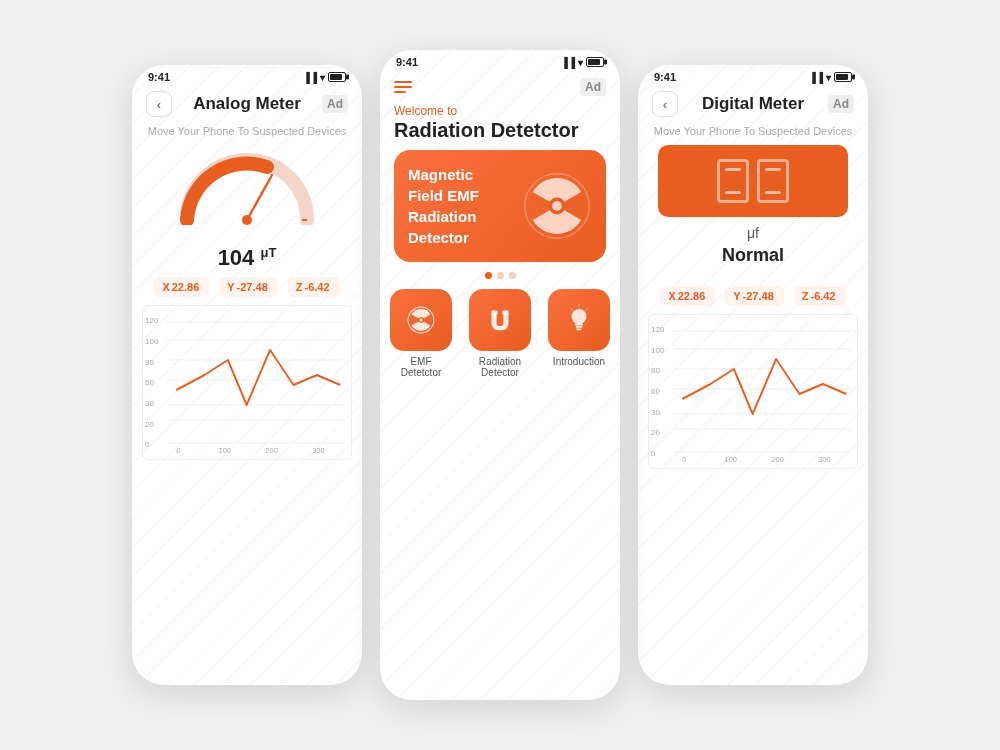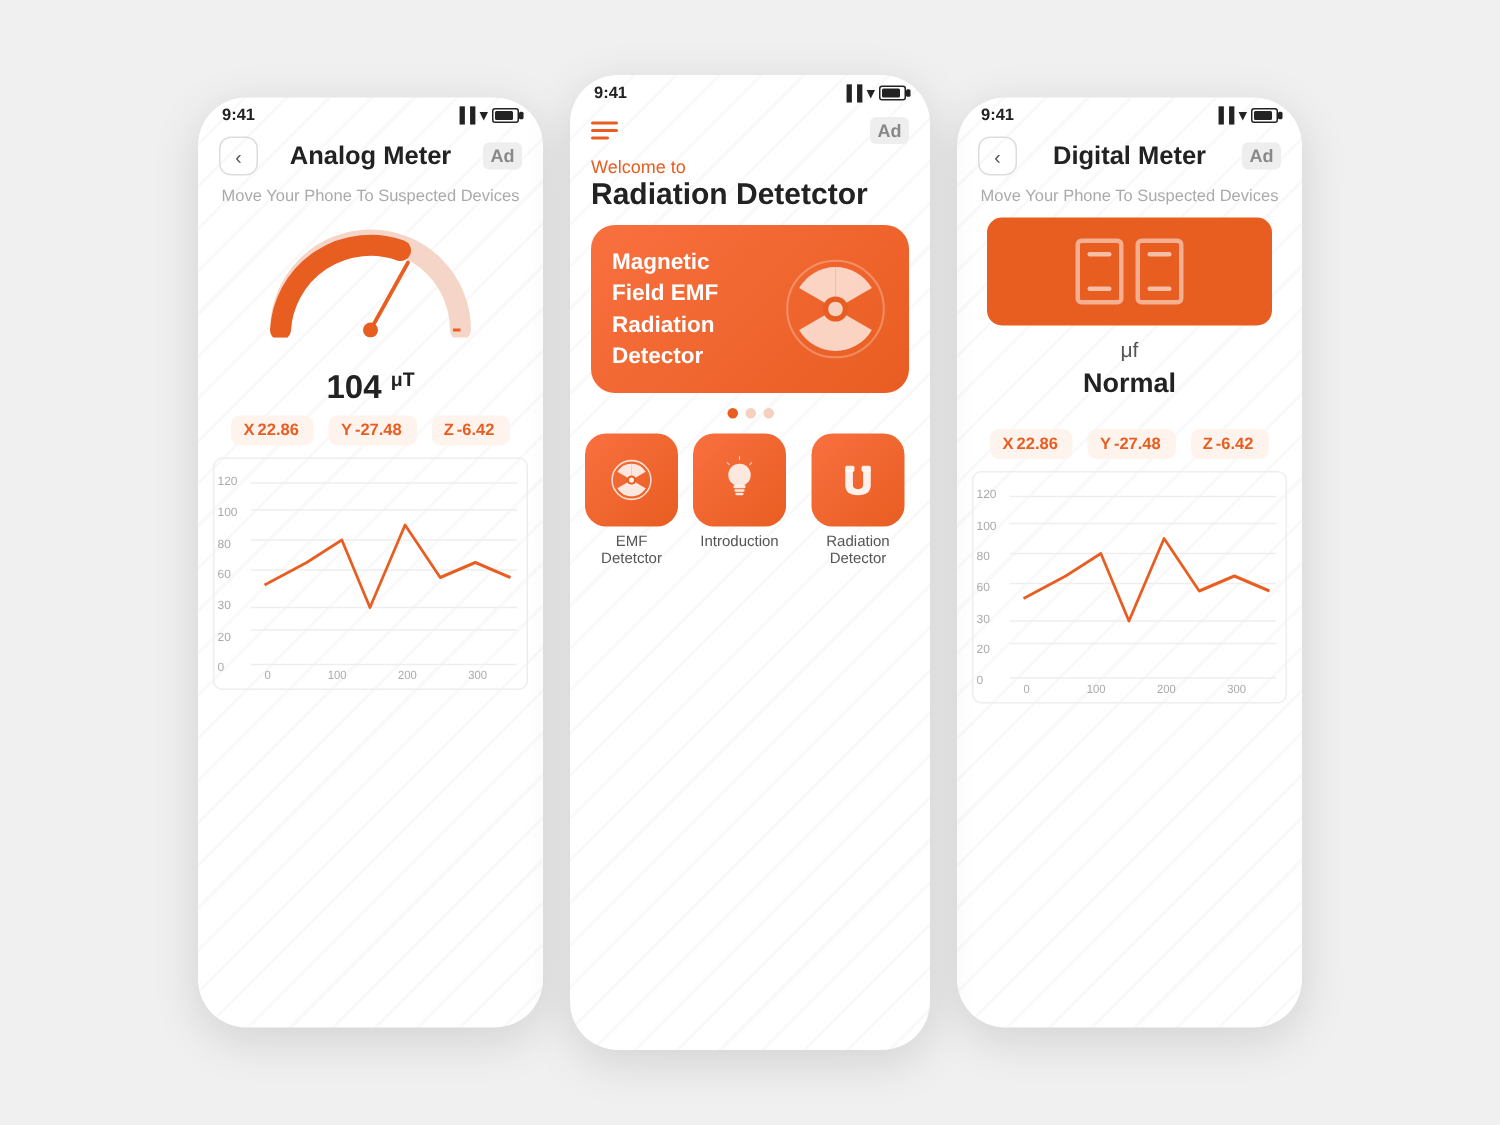--- a/index.html
+++ b/index.html
@@ -435,43 +435,43 @@
             <circle cx="50" cy="50" r="5" fill="rgba(255,255,255,0.9)"></circle>
           </svg>
         </div>
         <span class="feature-label">EMF Detetctor</span>
       </div>
 
       <div class="feature-item">
         <div class="feature-icon-box">
           <svg width="34" height="34" viewBox="0 0 100 100">
 
+            <path d="M25 30 L25 60 Q25 80 50 80 Q75 80 75 60 L75 30 L60 30 L60 60 Q60 68 50 68 Q40 68 40 60 L40 30 Z" fill="rgba(255,255,255,0.9)"></path>
+            <rect x="25" y="22" width="18" height="12" rx="3" fill="rgba(255,255,255,0.9)"></rect>
+            <rect x="57" y="22" width="18" height="12" rx="3" fill="rgba(255,255,255,0.9)"></rect>
+          </svg>
+        </div>
+        <span class="feature-label">Radiation Detector</span>
+      </div>
+
+      <div class="feature-item">
+        <div class="feature-icon-box">
+          <svg width="34" height="34" viewBox="0 0 100 100">
+
             <circle cx="50" cy="40" r="22" fill="rgba(255,255,255,0.85)"></circle>
             <rect x="38" y="60" width="24" height="6" rx="3" fill="rgba(255,255,255,0.85)"></rect>
             <rect x="40" y="68" width="20" height="5" rx="2.5" fill="rgba(255,255,255,0.85)"></rect>
             <rect x="42" y="75" width="16" height="5" rx="2.5" fill="rgba(255,255,255,0.85)"></rect>
 
             <line x1="50" y1="10" x2="50" y2="4" stroke="rgba(255,255,255,0.7)" stroke-width="2" stroke-linecap="round"></line>
             <line x1="70" y1="20" x2="74" y2="16" stroke="rgba(255,255,255,0.7)" stroke-width="2" stroke-linecap="round"></line>
             <line x1="30" y1="20" x2="26" y2="16" stroke="rgba(255,255,255,0.7)" stroke-width="2" stroke-linecap="round"></line>
           </svg>
         </div>
         <span class="feature-label">Introduction</span>
-      </div>
-
-      <div class="feature-item">
-        <div class="feature-icon-box">
-          <svg width="34" height="34" viewBox="0 0 100 100">
-
-            <path d="M25 30 L25 60 Q25 80 50 80 Q75 80 75 60 L75 30 L60 30 L60 60 Q60 68 50 68 Q40 68 40 60 L40 30 Z" fill="rgba(255,255,255,0.9)"></path>
-            <rect x="25" y="22" width="18" height="12" rx="3" fill="rgba(255,255,255,0.9)"></rect>
-            <rect x="57" y="22" width="18" height="12" rx="3" fill="rgba(255,255,255,0.9)"></rect>
-          </svg>
-        </div>
-        <span class="feature-label">Radiation Detector</span>
       </div>
     </div>
   </div>
 </div>
 
 <div class="phone phone-right">
   <div class="stripe-bg"></div>
   <div class="phone-content">
 
     <div class="status-bar">

